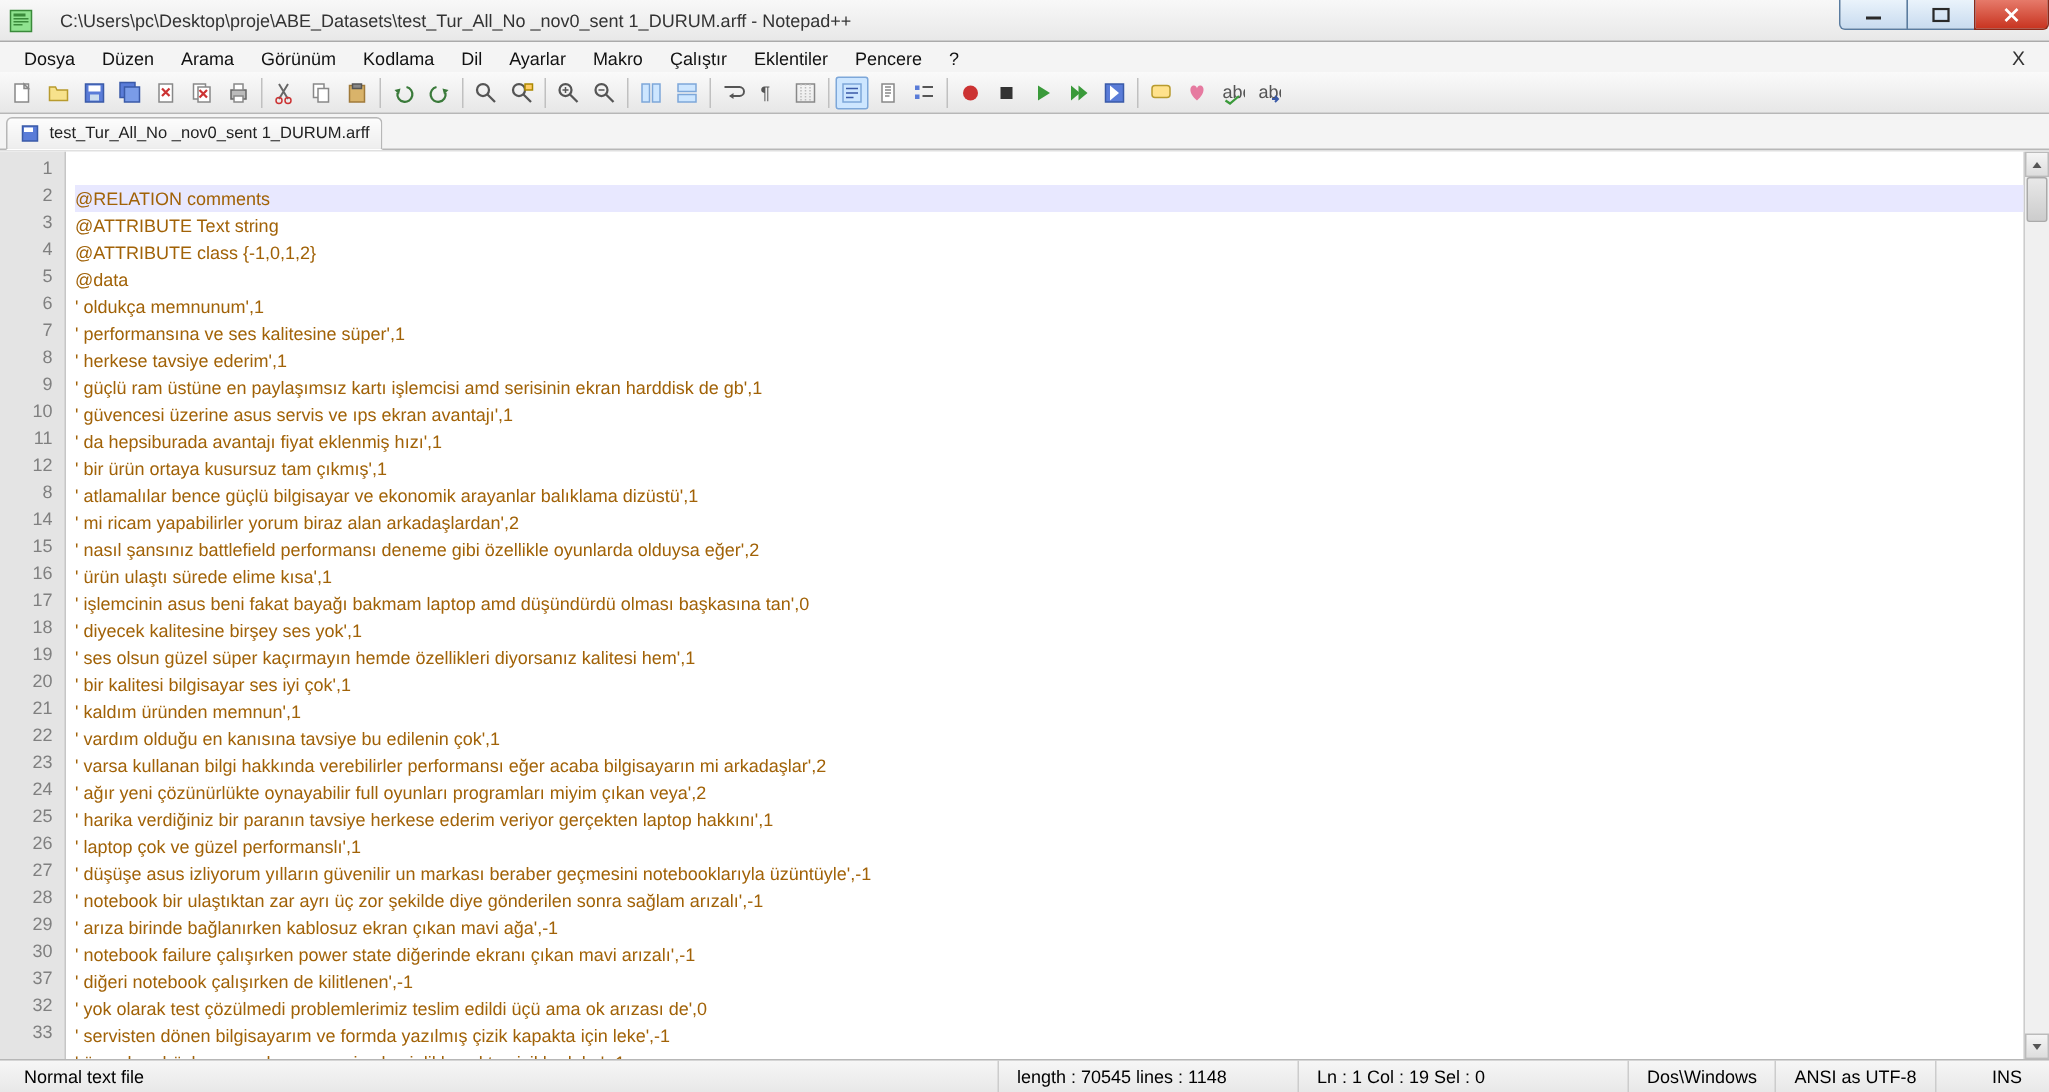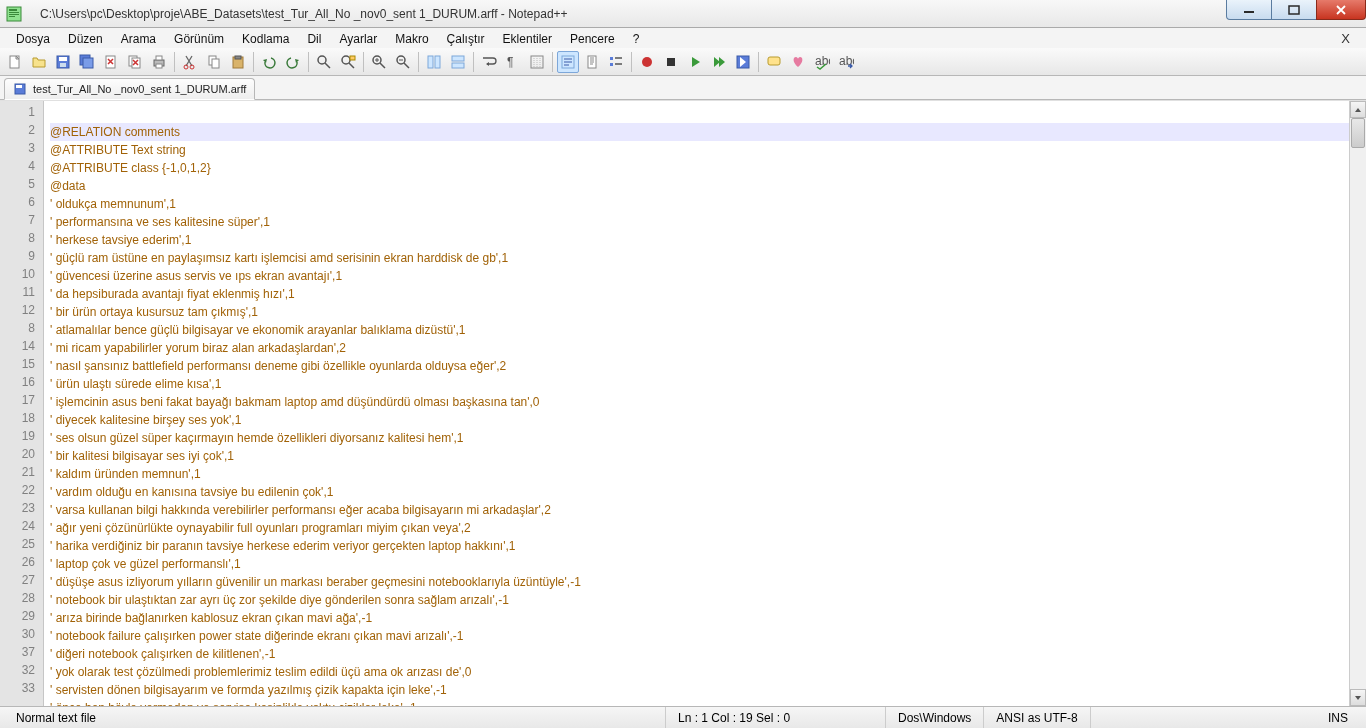--- a/index.html
+++ b/index.html
@@ -365,17 +365,18 @@
     <div class="arrow" style="position:absolute;bottom:0;left:0;right:0">
         <svg width="8" height="8" viewBox="0 0 8 8">
           <path d="M1 2 L4 6 L7 2 Z" fill="#555"></path>
         </svg>
       </div>
   </div>
 </div>
 
 <div class="statusbar">
   <div class="cell">Normal text file</div>
+  <div class="cell small" style="flex:0 0 200px">length : 70545    lines : 1148</div>
   <div class="cell small" style="flex:0 0 220px">Ln : 1    Col : 19    Sel : 0</div>
   <div class="cell small">Dos\Windows</div>
   <div class="cell small">ANSI as UTF-8</div>
   <div class="cell small">INS</div>
 </div>
 
 </body></html>

